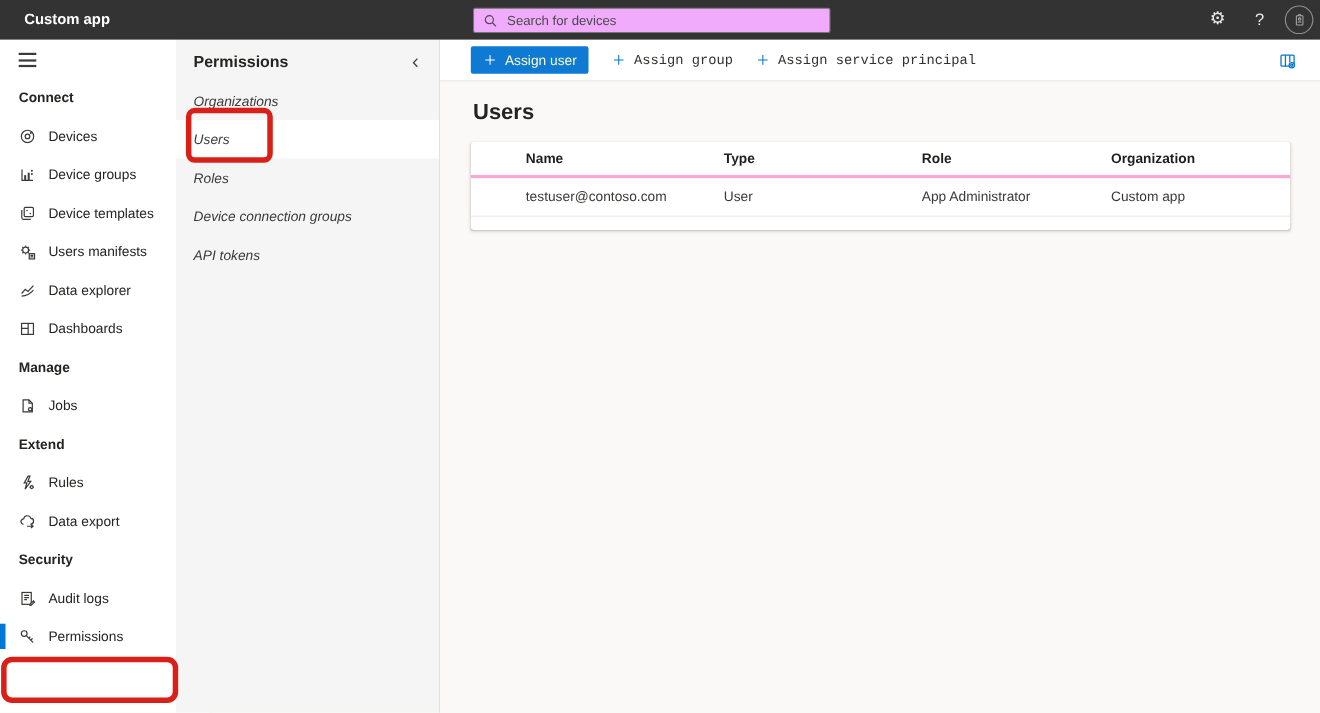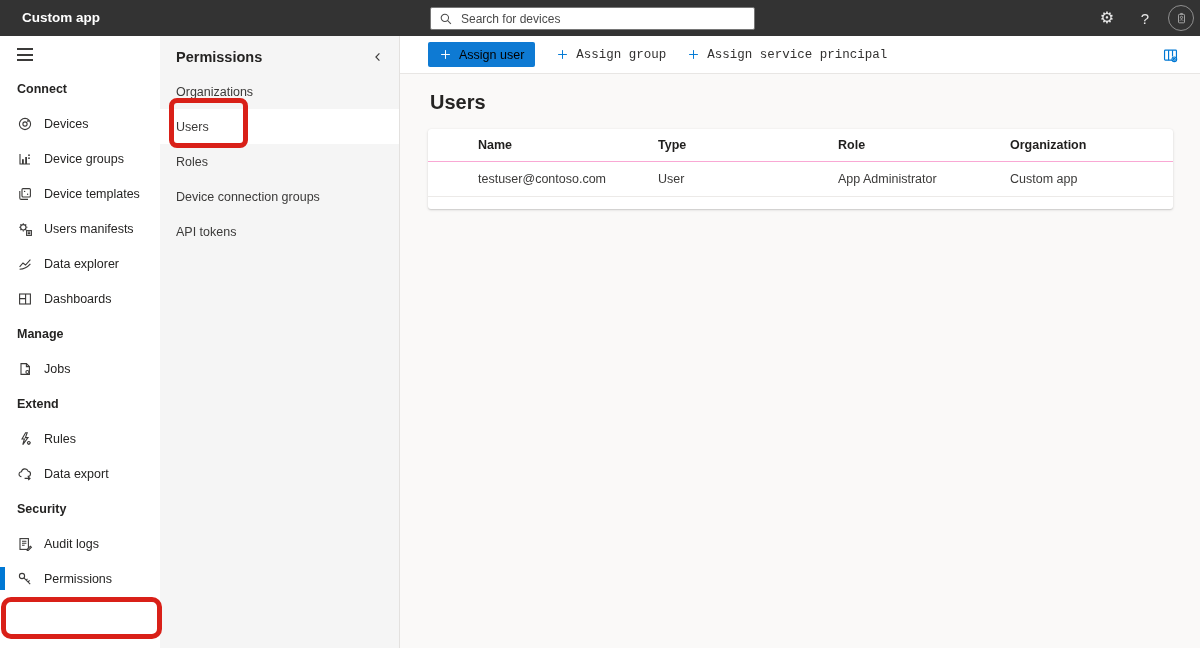--- a/index.html
+++ b/index.html
@@ -7,21 +7,21 @@
   body {
     width:1200px; height:648px; overflow:hidden;
     font-family:"Liberation Sans","DejaVu Sans",sans-serif;
     background:#faf9f8; color:#252423;
   }
   .screen { position:relative; width:1200px; height:648px; }
 
   
   .topbar { position:absolute; left:0; top:0; right:0; height:36px; background:#333333; z-index:5; }
   .app-title { position:absolute; left:22px; top:0; height:36px; line-height:36px; color:#fff; font-size:13.5px; font-weight:700; }
-  .searchbox { position:absolute; left:430px; top:7px; width:325px; height:23px; background:#ffffff; border:1px solid #767676; border-radius:2px; display:flex; align-items:center; padding:0 8px; }
+  .searchbox { position:absolute; left:430px; top:7px; width:325px; height:23px; background:#f0abfc; border:1px solid #767676; border-radius:2px; display:flex; align-items:center; padding:0 8px; }
   .searchbox input { border:0; background:transparent; outline:none; width:100%; margin-left:6px; font-size:12px; color:#323130; font-family:inherit; }
   .searchbox input::placeholder { color:#4a4a4a; opacity:1; }
   .topbar-actions { position:absolute; right:6px; top:0; height:36px; display:flex; align-items:center; }
   .tb-btn { width:38px; height:36px; display:flex; align-items:center; justify-content:center; color:#e8e8e8; cursor:pointer; }
   .gear-glyph { font-size:16px; line-height:1; }
   .help-glyph { font-size:15px; }
   .avatar { width:26px; height:26px; border-radius:50%; border:1px solid #8f8f8f; display:flex; align-items:center; justify-content:center; margin-left:4px; cursor:pointer; }
 
   
   .sidenav { position:absolute; left:0; top:36px; width:192px; bottom:0; background:#ffffff; border-right:1px solid #e3e1df; }
@@ -32,39 +32,39 @@
   .nav-section { font-weight:700; font-size:12.5px; color:#252423; }
   .nav-item { font-size:12.5px; color:#252423; cursor:pointer; position:relative; }
   .nav-item .nav-ic { width:16px; height:16px; margin-right:11px; flex:0 0 16px; display:flex; }
   .nav-item.selected::before { content:""; position:absolute; left:0; top:6px; width:5px; height:23px; background:#0078d4; }
 
   
   .panel { position:absolute; left:160px; top:36px; width:240px; bottom:0; background:#f5f5f5; border-right:1px solid #e3e1df; }
   .panel-header { height:38px; display:flex; align-items:center; padding:4px 14px 0 16px; }
   .panel-title { flex:1; font-size:14.5px; font-weight:700; color:#252423; }
   .panel-collapse { cursor:pointer; display:flex; }
-  .panel-item { height:35px; display:flex; align-items:center; padding-left:16px; font-size:12.5px; color:#3b3a39; cursor:pointer; }
+  .panel-item { height:35px; display:flex; align-items:center; padding-left:16px; font-size:12.5px; color:#3b3a39; cursor:pointer;font-style:italic; }
   .panel-item.selected { background:#ffffff; }
 
   
   .main { position:absolute; left:400px; top:36px; right:0; bottom:0; background:#faf9f8; }
   .cmdbar { position:relative; height:38px; background:#fff; border-bottom:1px solid #e8e6e4; display:flex; align-items:center; padding-left:28px; }
-  .btn-primary { display:inline-flex; align-items:center; gap:7px; height:25px; padding:0 11px; background:#0e7ad3; color:#000000; border:none; border-radius:2px; font-size:12.5px; font-family:inherit; cursor:pointer;text-align:right; }
+  .btn-primary { display:inline-flex; align-items:center; gap:7px; height:25px; padding:0 11px; background:#0e7ad3; color:#fef9c3; border:none; border-radius:2px; font-size:12.5px; font-family:inherit; cursor:pointer;text-align:right; }
   .btn-text { display:inline-flex; align-items:center; gap:7px; margin-left:21px; background:none; border:none; padding:0; color:#323130; font-size:12.5px; font-family:Liberation Mono, monospace; cursor:pointer; }
   .columns-btn { position:absolute; right:21px; top:11px; cursor:pointer; display:flex; }
 
   .page-heading { margin:17px 0 0 30px; font-size:20px; font-weight:600; color:#252423; }
   .page-desc { margin:7px 0 0 30px; font-size:12.5px; color:#323130; }
   .page-desc a { color:#0067b8; text-decoration:none; margin-left:4px; cursor:pointer; }
   .ext-ic { margin-left:3px; vertical-align:-1px; }
 
   .card { margin:15px 0 0 28px; width:745px; background:#fff; border-radius:3px;
           box-shadow:0 1px 3px rgba(0,0,0,.13), 0 .5px 1px rgba(0,0,0,.09); }
   .trow { display:grid; grid-template-columns:180px 180px 172px auto; padding-left:50px; align-items:center; }
-  .thead { height:33px; font-size:12.5px; font-weight:700; color:#201f1e; border-bottom:1px solid #f9a8d4; }
+  .thead { height:33px; font-size:12.5px; font-weight:700; color:#201f1e; border-bottom:3px solid #f9a8d4; }
   .tdata { height:35px; font-size:12.5px; color:#3b3a39; border-bottom:1px solid #eceae8; cursor:pointer; }
   .tfoot { height:12px; }
 
   
   .annotation { position:absolute; border:5px solid #d92018; pointer-events:none; z-index:20; }
   .ann-users { left:169px; top:98px; width:79px; height:50px; border-radius:8px; }
   .ann-permissions { left:1px; top:597px; width:161px; height:42px; border-radius:10px; }
 
   svg { display:block; }
 </style>

